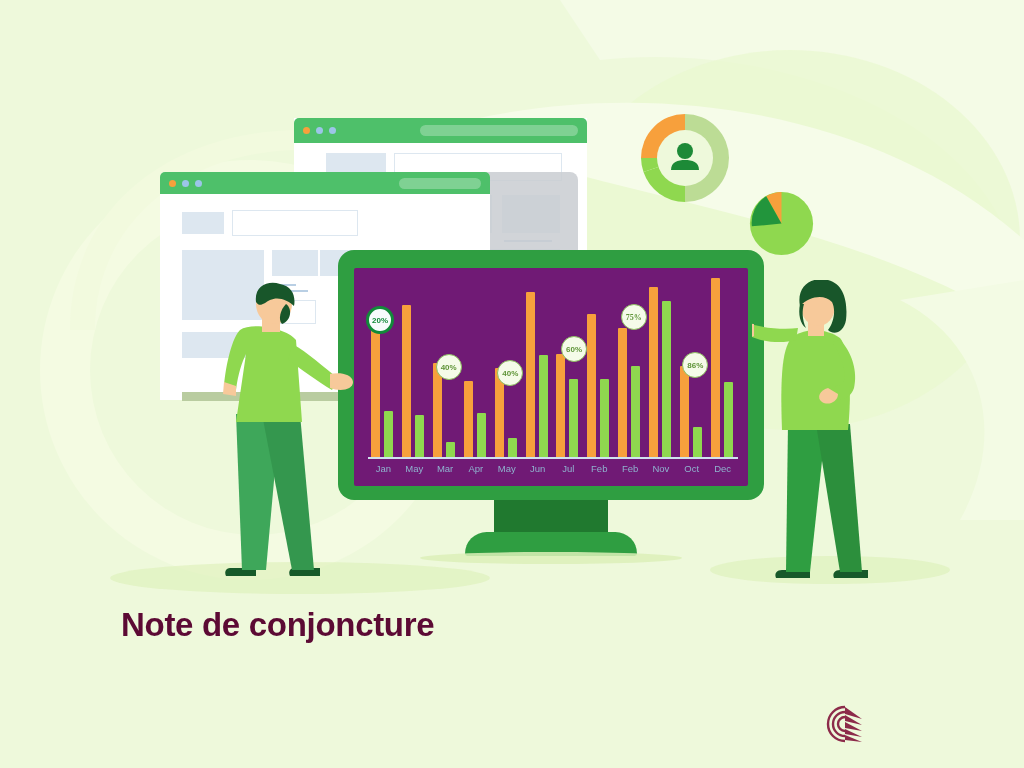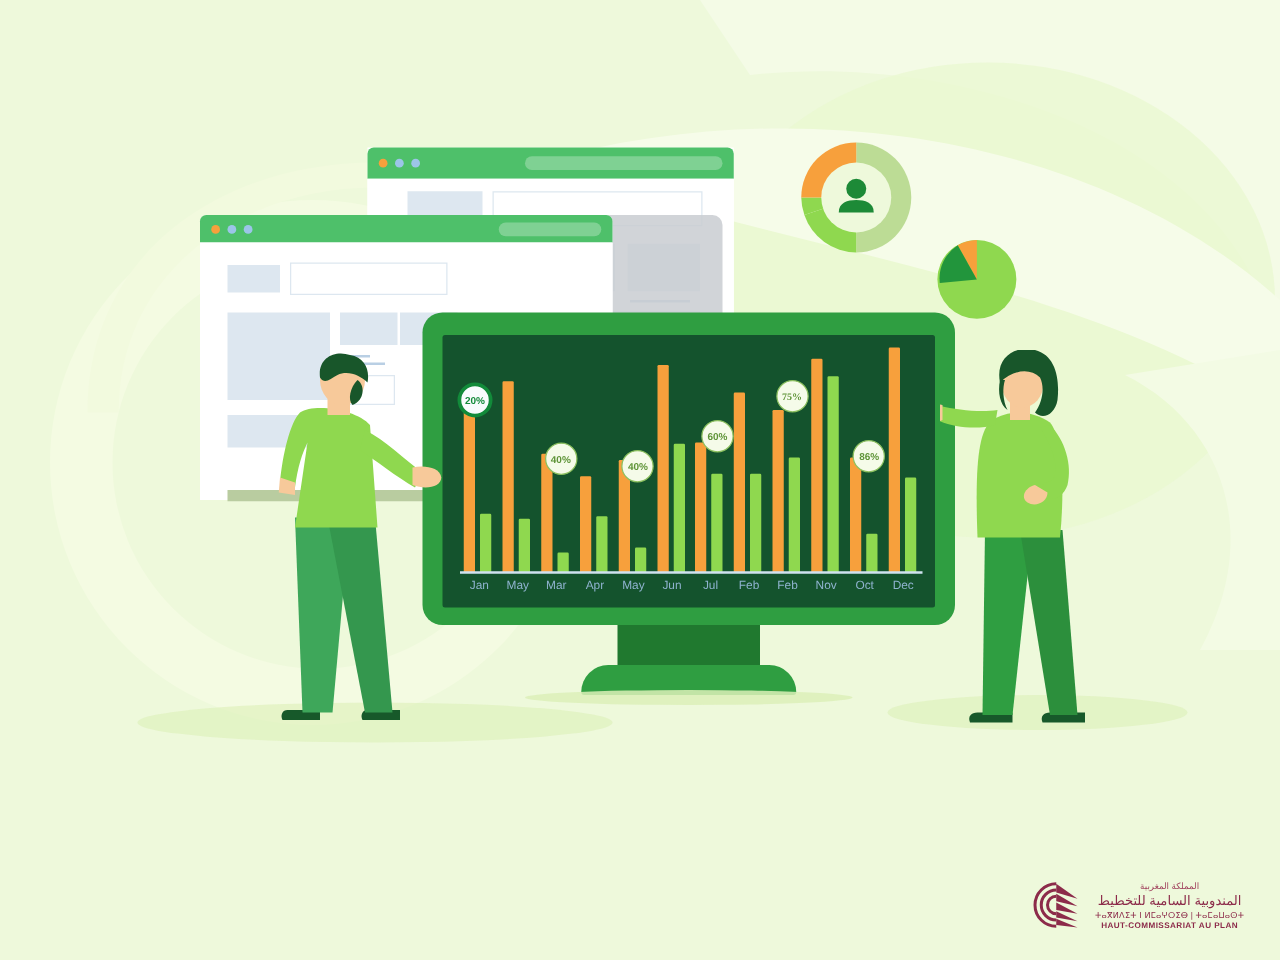--- a/index.html
+++ b/index.html
@@ -39,21 +39,21 @@
   
   #donut { position:absolute; left:635px; top:108px; width:100px; height:100px; }
   #pie   { position:absolute; left:748px; top:190px; width:67px; height:67px; }
 
   
   #monitor {
     position:absolute; left:338px; top:250px; width:426px; height:250px;
     background:#2f9e41; border-radius:16px; padding:18px 16px 14px 16px;
   }
   #screen {
-    width:100%; height:100%; background:#14532d; border-radius:2px;
+    width:100%; height:100%; background:#701a75; border-radius:2px;
     position:relative; overflow:hidden;
   }
   #neck { position:absolute; left:494px; top:500px; width:114px; height:38px; background:#20792f; }
   #base { position:absolute; left:465px; top:532px; width:172px; height:24px; background:#2f9e41;
           border-radius:36px 36px 4px 4px; }
   #floor-shadow { position:absolute; left:420px; top:552px; width:262px; height:12px;
           background:#dcf0b8; border-radius:50%; opacity:.85; }
 
   
   #plot { position:absolute; left:14px; right:10px; top:10px; bottom:28px; }
@@ -297,37 +297,32 @@
     <path d="M76 108 C68 110 64 118 70 122 C76 126 86 122 86 114 Z" fill="#f7c99a"></path>
 
     <path d="M56 40 L72 40 L72 56 L56 56 Z" fill="#f7c99a"></path>
 
     <ellipse cx="66" cy="26" rx="17" ry="20" fill="#f7c99a"></ellipse>
 
     <path d="M48 26 C44 6 60 -4 76 0 C92 4 96 22 94 40 C92 52 82 56 76 50 C82 42 84 30 80 22 C72 14 58 16 48 26 Z" fill="#18562a"></path>
     <path d="M48 24 C46 34 48 44 54 48 C50 40 50 30 52 24 Z" fill="#18562a"></path>
   </svg>
 
+  <div id="title">Note de conjoncture</div>
 
   <div id="logo">
     <svg id="logo-mark" viewBox="0 0 46 46">
       <g fill="none" stroke="#8c2b4a" stroke-width="2.4">
         <path d="M23 6 A17 17 0 1 0 23 40"></path>
         <path d="M23 11 A12 12 0 1 0 23 35"></path>
         <path d="M23 16 A7 7 0 1 0 23 30"></path>
       </g>
       <g fill="#8c2b4a">
         <path d="M23 6 L40 18 L23 13 Z"></path>
         <path d="M23 14 L40 24 L23 20 Z"></path>
         <path d="M23 21 L40 30 L23 27 Z"></path>
         <path d="M23 28 L40 36 L23 33 Z"></path>
         <path d="M23 34 L40 41 L23 39 Z"></path>
       </g>
     </svg>
-    <div id="logo-text">
-      <div class="lt1">المملكة المغربية</div>
-      <div class="lt2">المندوبية السامية للتخطيط</div>
-      <div class="lt3">ⵜⴰⴳⵍⴷⵉⵜ ⵏ ⵍⵎⴰⵖⵔⵉⴱ | ⵜⴰⵎⴰⵡⴰⵙⵜ</div>
-      <div class="lt4">HAUT-COMMISSARIAT AU PLAN</div>
-    </div>
   </div>
 
 </div>
 
 </body></html>

